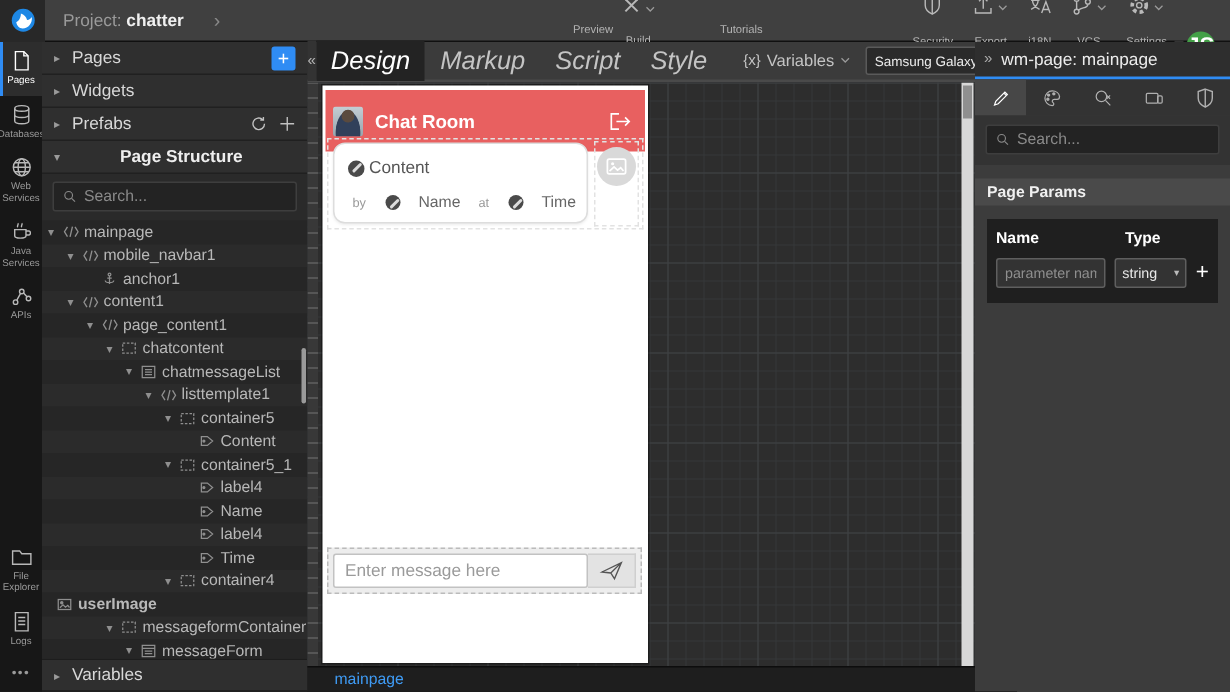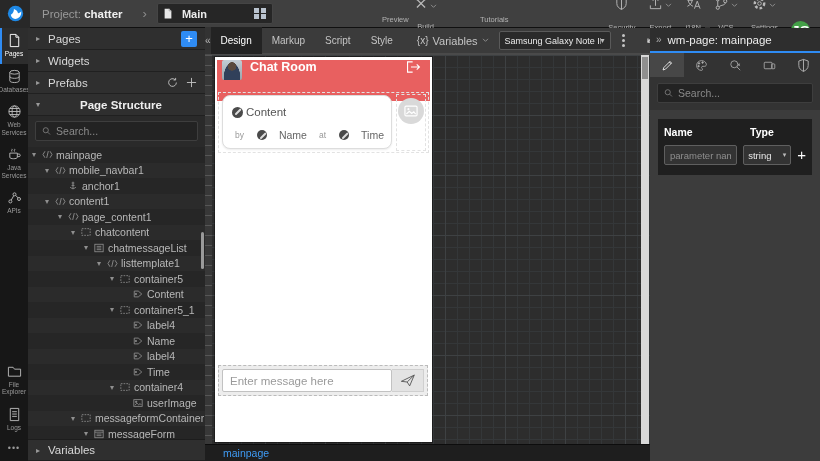--- a/index.html
+++ b/index.html
@@ -68,21 +68,21 @@
   .ticon { width:14px; min-width:14px; color:#8f8f8f; display:flex; align-items:center; }
   .tlabel { overflow:hidden; text-overflow:ellipsis; }
   #tree-scroll { position:absolute; right:1px; top:85px; width:3px; height:37px; background:#9a9a9a; border-radius:2px; }
   #variables-sec { border-top:1px solid #1d1d1d; }
 
   
   #center { position:absolute; left:205px; top:28px; width:445px; bottom:0; display:flex; flex-direction:column; }
   #ctoolbar { height:27px; min-height:27px; background:#3b3b3b; display:flex; align-items:center; border-bottom:2px solid #4a4a4a; }
   #collapse-left { width:13px; height:27px; display:flex; align-items:center; justify-content:center;
     color:#b5b5b5; font-size:10px; cursor:pointer; background:#333; }
-  .ctab { height:27px; display:flex; align-items:center; padding:0 10px; font-size:10px; color:#c4c4c4; cursor:pointer; }
+  .ctab { height:27px; display:flex; align-items:center; padding:0 10px; font-size:17px; color:#c4c4c4; cursor:pointer;font-style:italic; }
   .ctab.active { background:#232323; color:#fff; }
   #vars-menu { margin-left:14px; display:flex; align-items:center; gap:4px; color:#c4c4c4; font-size:11px; cursor:pointer; }
   #vars-menu .vx { font-size:10px; color:#c4c4c4; }
   #device-dd { margin-left:10px; width:112px; height:19px; background:#2a2a2a; border:1px solid #5a5a5a;
     border-radius:2px; display:flex; align-items:center; padding:0 5px; cursor:pointer; }
   #device-dd .dval { flex:1; font-size:9px; color:#ececec; white-space:nowrap; overflow:hidden; }
   #device-dd .dcar { color:#bbb; font-size:8px; }
   .kebab { margin-left:8px; display:flex; flex-direction:column; gap:2px; cursor:pointer; padding:0 3px;}
   .kebab i { width:3px; height:3px; border-radius:50%; background:#c4c4c4; }
   .tdivider { width:1px; height:16px; background:#5a5a5a; margin:0 7px; }
@@ -97,21 +97,21 @@
     background-size:60px 60px,60px 60px,12px 12px,12px 12px; overflow:hidden; }
   #ruler { position:absolute; left:0; top:0; width:7px; height:100%; background:#383838;
     background-image:repeating-linear-gradient(180deg,#565656 0 1px, transparent 1px 10px); }
   #canvas-scrollbar { position:absolute; right:1px; top:0; width:8px; height:100%; background:#d8d8d8; }
   #canvas-scrollbar .thumb { position:absolute; top:2px; left:1px; width:6px; height:22px; background:#8f8f8f; }
 
   
   #phone { position:absolute; left:10px; top:2px; width:217px; height:385px; background:#fff;
     box-shadow:0 0 0 1px rgba(0,0,0,.35); }
   #phone-header { position:absolute; left:2px; right:2px; top:3px; height:41px; background:var(--phone-red,#E86060);
-    display:flex; }
+    display:flex; align-items:center; }
   #chat-avatar { width:20px; height:20px; margin-left:5px; border-radius:2px;
     background:
       radial-gradient(circle at 50% 32%, #5a4a3e 0 4px, transparent 4.5px),
       radial-gradient(ellipse at 50% 88%, #31405a 0 8px, transparent 8.5px),
       linear-gradient(#c3cdd4,#98a5ad); }
   #chat-title { margin-left:8px; color:#fff; font-size:12.5px; font-weight:bold; }
   #logout-btn { margin-left:auto; margin-right:8px; color:#fff; cursor:pointer; }
   #msg-region { position:absolute; left:3px; right:3px; top:35px; height:61px; border:1px dashed #e2e2e2; }
   #msg-card { position:absolute; left:3px; top:2px; width:170px; height:54px; background:#fff;
     border:1px solid #ddd; border-radius:8px; box-shadow:0 1px 2px rgba(0,0,0,.08); }
@@ -176,35 +176,20 @@
       <svg width="17" height="17" viewBox="0 0 16 16">
         <circle cx="8" cy="8" r="7.2" fill="#1e88e5"></circle>
         <path d="M3.6 9.2c2-.9 3-3.3 2.9-5.4 2 .6 3.4 2.1 3.9 4 1.4-.2 2.4-.9 3-1.9.4 3.9-2.1 7.2-5.8 7.2-2 0-3.6-1.6-4-3.9z" fill="#fff"></path>
       </svg>
     </div>
     <div class="project">
       <span>Project:</span>
       <b>chatter</b>
     </div>
     <span class="tb-chev">›</span>
-    <div id="page-dd">
-      <span class="doc">
-        <svg width="12" height="13" viewBox="0 0 16 16" class="ic">
-            <path d="M3.5 1.5h6l3 3v10h-9z" fill="#e8e8e8"></path>
-            <path d="M9.5 1.5v3h3" fill="none" stroke="#9a9a9a"></path>
-          </svg>
-      </span>
-      <span class="val">Main</span>
-      <span class="grid-ic">
-          <i></i>
-          <i></i>
-          <i></i>
-          <i></i>
-        </span>
-    </div>
 
     <div class="tb-item" id="act-preview">
       <svg width="13" height="13" viewBox="0 0 16 16">
           <path d="M4 2l9 6-9 6z" fill="#d5d5d5"></path>
         </svg>
       <span class="lbl">Preview</span>
     </div>
     <div class="tb-item" id="act-build">
       <span class="irow">
         <svg width="14" height="13" viewBox="0 0 16 16" class="ic">
@@ -553,21 +538,21 @@
         </div>
         <div class="tree-row odd" style="padding-left: 82px;">
           <span class="tw">▾</span>
           <span class="ticon">
             <svg width="10" height="10" viewBox="0 0 12 12" fill="none" stroke="currentColor" stroke-width="1">
               <rect x="1" y="2" width="10" height="8" stroke-dasharray="2 1.3"></rect>
             </svg>
           </span>
           <span class="tlabel">container4</span>
         </div>
-        <div class="tree-row even" style="padding-left: 95px;">
+        <div class="tree-row even" style=" font-weight: bold;">
           <span class="tw"></span>
           <span class="ticon">
             <svg width="10" height="10" viewBox="0 0 12 12" fill="none" stroke="currentColor" stroke-width="1">
               <rect x="1" y="2" width="10" height="8"></rect>
               <circle cx="3.8" cy="4.6" r=".9" fill="currentColor"></circle>
               <path d="M2.3 8.6 4.8 6.2l2 1.9 1.8-1.4L10 8.4"></path>
             </svg>
           </span>
           <span class="tlabel">userImage</span>
         </div>
@@ -755,20 +740,21 @@
       </div>
     <div id="rp-search">
       <div class="searchbox">
         <svg width="10" height="10" viewBox="0 0 12 12">
             <circle cx="5" cy="5" r="3.4" fill="none" stroke="#8a8a8a"></circle>
             <path d="M7.6 7.6l3 3" stroke="#8a8a8a"></path>
           </svg>
         <input placeholder="Search..." style="">
       </div>
     </div>
+    <div id="rp-params-bar">Page Params</div>
     <div id="rp-table">
       <div id="rp-cols">
         <span class="c1">Name</span>
         <span class="c2">Type</span>
       </div>
       <div id="rp-row">
         <input id="param-input" placeholder="parameter name" style="">
         <div id="type-select">
           <span class="tval">string</span>
           <span class="tcar">▾</span>

